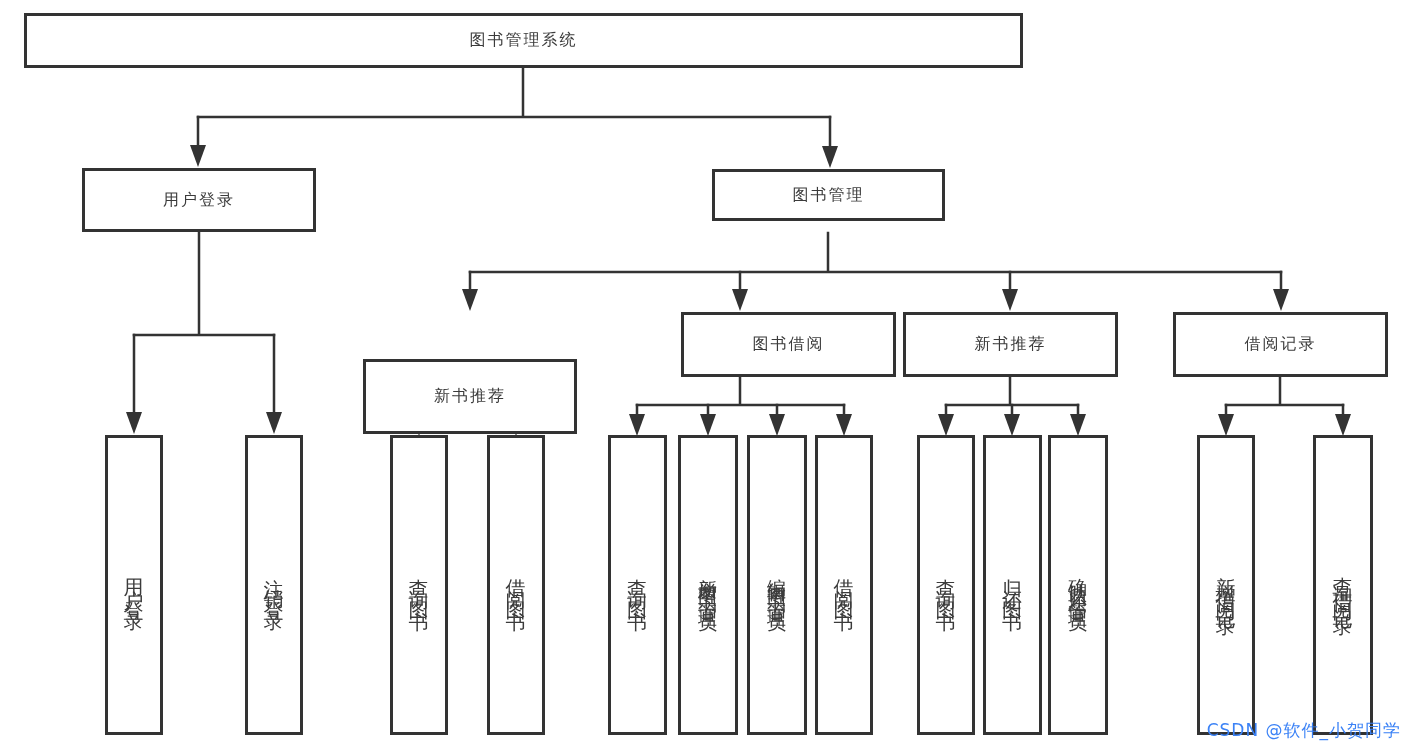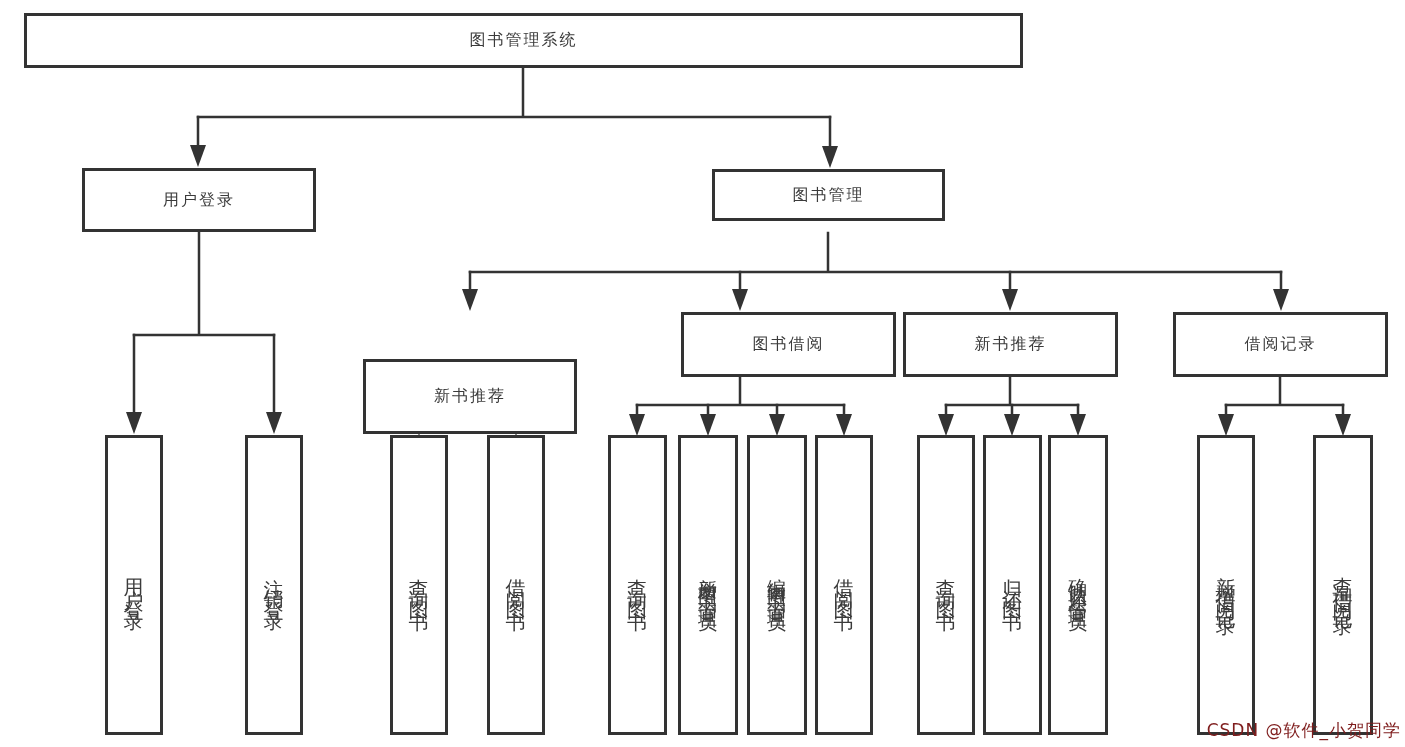--- a/index.html
+++ b/index.html
@@ -35,21 +35,21 @@
     letter-spacing:11px;
     line-height:1;
   }
   .vlabel.mid{letter-spacing:8px;}
   .vlabel.long{font-size:19px;letter-spacing:5px;}
   .watermark{
     position:absolute;
     right:4px;
     bottom:5px;
     font-size:17px;
-    color:#7f1d1d;
+    color:#3b82f6;
     letter-spacing:1px;
     z-index:3;
     white-space:nowrap;
   }
 </style>
 </head>
 <body>
 
 <div class="canvas">
 

